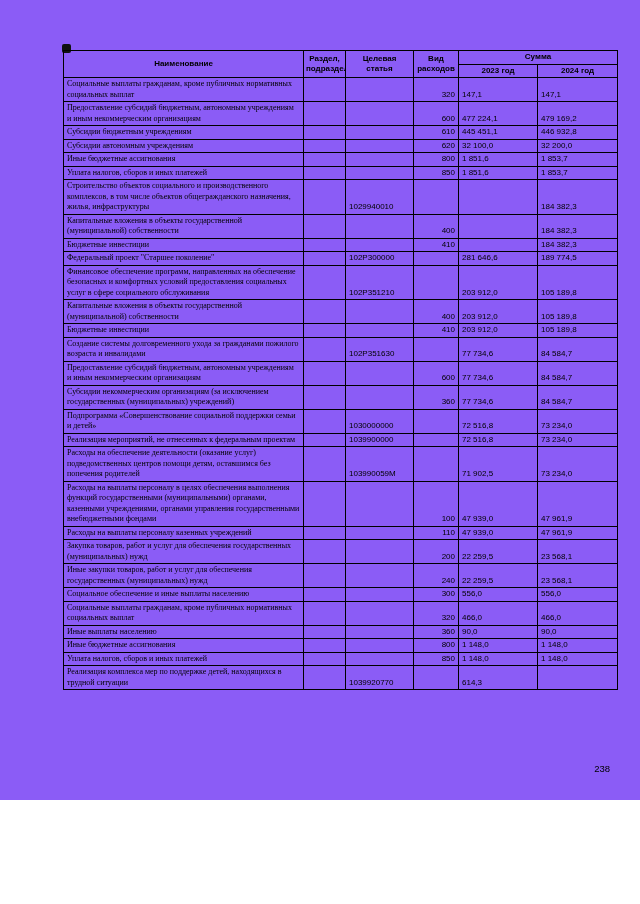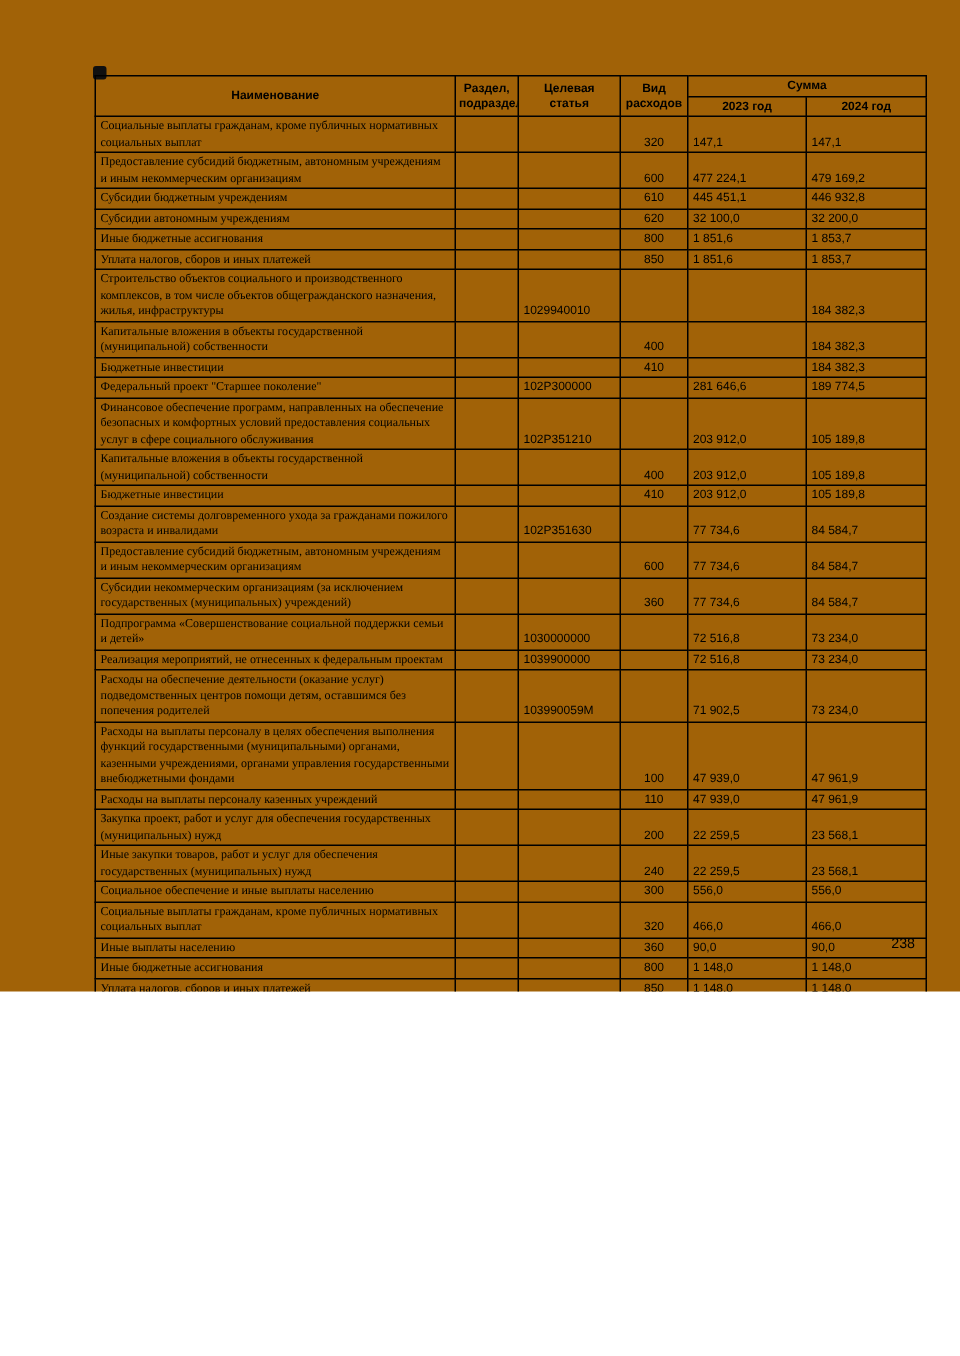--- a/index.html
+++ b/index.html
@@ -4,22 +4,22 @@
 <style>
   * { margin: 0; padding: 0; box-sizing: border-box; }
   html, body { background: #ffffff; }
   body {
     width: 640px; height: 904px;
     font-family: "Liberation Sans", sans-serif;
     color: #000;
   }
   .page {
     position: relative;
-    width: 640px; height: 661px;
-    background: #a16207;
+    width: 640px; height: 800px;
+    background: #8b5cf6;
     overflow: hidden;
   }
   .scan-mark {
     position: absolute;
     left: 62px; top: 44px;
     width: 9px; height: 9px;
     background: #101010;
     border-radius: 2px;
   }
   table.budget {
@@ -39,21 +39,21 @@
   table.budget th {
     font-weight: bold;
     text-align: center;
     vertical-align: middle;
     white-space: pre-line;
     padding: 1px 2px;
   }
   td.col-name   { vertical-align: top; text-align: left; padding-left: 2px; padding-right: 4px; font-family: Liberation Serif, serif; }
   td.col-razdel { vertical-align: bottom; text-align: center; }
   td.col-target { vertical-align: bottom; text-align: left; white-space: nowrap; }
-  td.col-vid    { vertical-align: bottom; text-align: center; padding-right: 8px; }
+  td.col-vid    { vertical-align: bottom; text-align: right; padding-right: 8px; }
   td.col-sum    { vertical-align: bottom; text-align: left; padding-right: 3px; white-space: nowrap; }
   .page-number {
     position: absolute;
     right: 30px; bottom: 26px;
     font-size: 9.5px;
   }
 </style>
 </head>
 <body>
 
@@ -249,21 +249,21 @@
         </tr>
         <tr>
           <td class="col-name">Расходы на выплаты персоналу казенных учреждений</td>
           <td class="col-razdel"></td>
           <td class="col-target"></td>
           <td class="col-vid">110</td>
           <td class="col-sum">47 939,0</td>
           <td class="col-sum">47 961,9</td>
         </tr>
         <tr>
-          <td class="col-name">Закупка проект, работ и услуг для обеспечения государственных (муниципальных) нужд</td>
+          <td class="col-name">Закупка товаров, работ и услуг для обеспечения государственных (муниципальных) нужд</td>
           <td class="col-razdel"></td>
           <td class="col-target"></td>
           <td class="col-vid">200</td>
           <td class="col-sum">22 259,5</td>
           <td class="col-sum">23 568,1</td>
         </tr>
         <tr>
           <td class="col-name">Иные закупки товаров, работ и услуг для обеспечения государственных (муниципальных) нужд</td>
           <td class="col-razdel"></td>
           <td class="col-target"></td>

